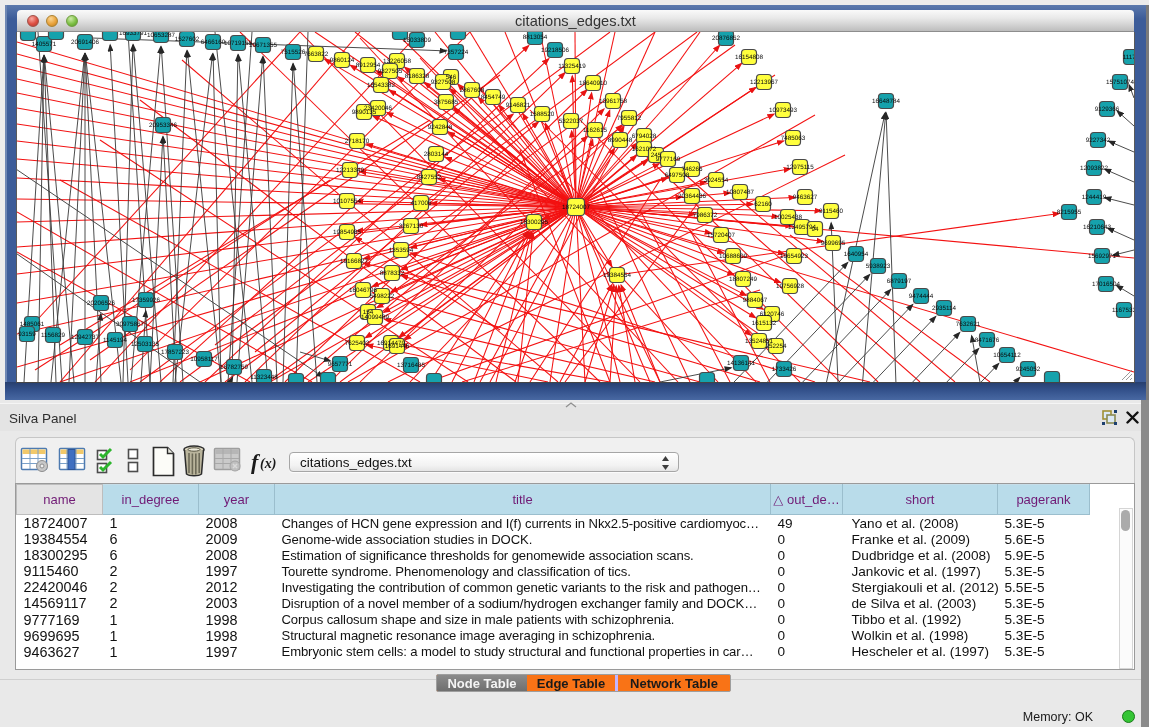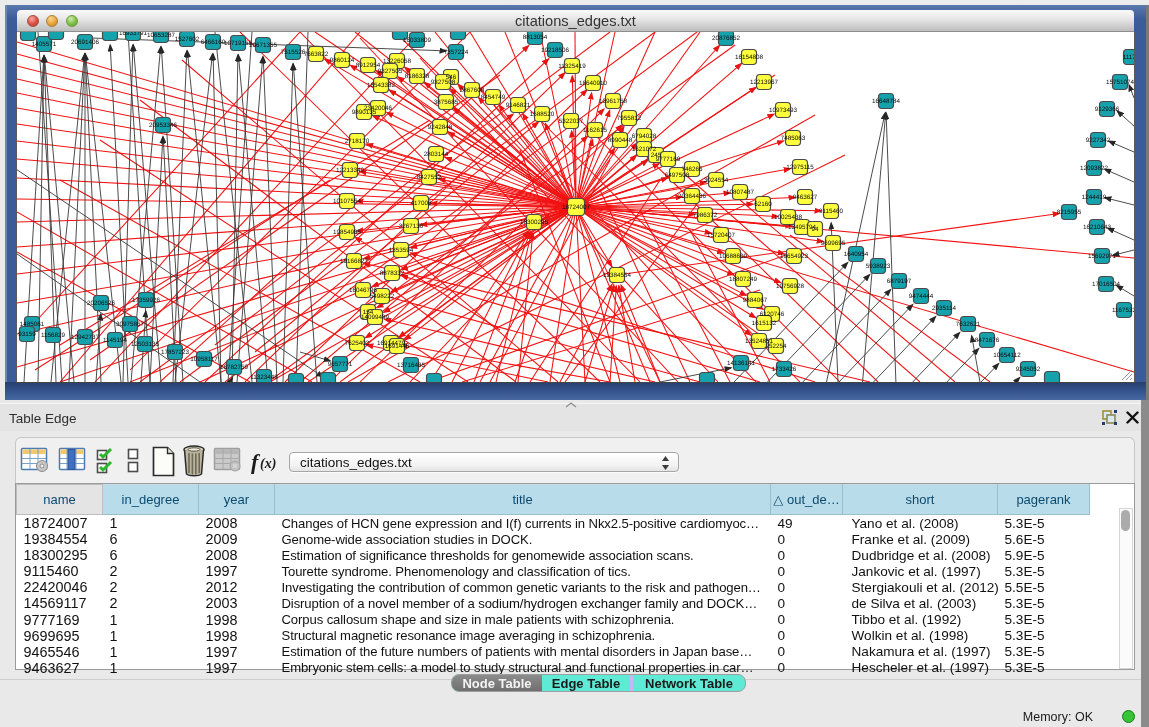--- a/index.html
+++ b/index.html
@@ -22,35 +22,35 @@
 
 #panel{position:absolute;left:0;top:400px;width:1149px;height:327px;background:#e9e9e9}
 #phead{position:absolute;left:0;top:3px;width:1141px;height:28px;background:#e4e4e4;
  border-top:1px solid #f5f5f5}
 #phead span{position:absolute;left:9px;top:7px;font-size:13.5px;color:#2e2e2e}
 #toolrow{position:absolute;left:15px;top:37px;width:1120px;height:47px;
  background:#f0f0f0;border:1px solid #c6c6c6;border-bottom:none;border-radius:6px 6px 0 0}
 #tblwrap{position:absolute;left:15px;top:83px;width:1120px;height:187px;background:#fff;
  border:1px solid #9a9a9a}
 table{border-collapse:collapse;table-layout:fixed;width:1094px;font-size:13.6px;color:#111}
-th{font-weight:normal;font-size:13px;color:#0c4a6e;background:#b9dcea;height:30px;
+th{font-weight:normal;font-size:13px;color:#701a75;background:#b9dcea;height:30px;
  border:1px solid #9bbecd;border-top:1px solid #c6dde8;padding:0;text-align:center}
 th.c1{background:#e4e4e4;border:1px solid #bdbdbd}
 td{height:16.1px;padding:0 0 0 7px;white-space:nowrap;overflow:hidden}
 td.c4{font-size:13.1px;letter-spacing:-0.1px}
 td.c1,td.c2,td.c3{font-size:14.4px}
 td.c2,td.c5{padding-left:7px}
 .c1{width:86px}.c2{width:96px}.c3{width:76px}.c4{width:496px}
 .c5{width:72px}.c6{width:155px}.c7{width:92px}.c8{width:21px}
 td.c6{padding-left:9px}
 #strack{position:absolute;right:1px;top:24px;width:14px;height:161px;background:#fbfbfb;border:1px solid #d5d5d5}
 #sbar{position:absolute;right:4px;top:26px;width:9px;height:21px;background:#ababab;border-radius:5px}
 #btnrow{position:absolute;left:0;top:279px;width:1141px;height:1px;background:#cfcfcf}
-#segwrap{position:absolute;left:451px;top:274px;width:295px;height:18px;border:1px solid #9e9e9e;
- border-radius:8px;overflow:hidden;background:#5eead4;display:flex}
+#segwrap{position:absolute;left:436px;top:274px;width:295px;height:18px;border:1px solid #9e9e9e;
+ border-radius:2px;overflow:hidden;background:#f97316;display:flex}
 #segwrap div{height:100%;line-height:17px;font-size:13px;font-weight:bold;text-align:center;color:#1a1a1a}
 #seg1{width:90px;background:linear-gradient(180deg,#8b8b8b,#6f6f6f);color:#f4f4f4 !important}
 #seg2{width:91px;border-right:3px solid #c4b5fd}
 #seg3{width:112px}
 #mem{position:absolute;right:56px;top:310px;font-size:12.5px;color:#1a1a1a}
 #memdot{position:absolute;right:14px;top:310px;width:13px;height:13px;border-radius:50%;
  background:#35c535;border:1px solid #1a7a1a}
 </style></head><body>
 <div id="app">
 <div id="blue">
@@ -603,21 +603,21 @@
       </g>
 </svg>
 <div id="titlebar">
  <div class="tl" style="left:9.5px;background:radial-gradient(circle at 38% 28%,#f8aaa2,#dd4f43 55%,#b03a31);border:1px solid #a05048"></div>
  <div class="tl" style="left:29px;background:radial-gradient(circle at 38% 28%,#fad592,#e9a33c 55%,#bd7d20);border:1px solid #ab812f"></div>
  <div class="tl" style="left:48.5px;background:radial-gradient(circle at 38% 28%,#cdeaa8,#7dc044 55%,#55962a);border:1px solid #6f9c40"></div>
  <div id="title">citations_edges.txt</div>
 </div>
 <div id="panel">
  <div id="phead">
-        <span>Table Edge</span>
+        <span>Silva Panel</span>
   <svg width="12" height="6" style="position:absolute;left:565px;top:-2px" viewBox="0 0 12 6">
           <path d="M1,5 L6,1 L11,5" stroke="#909090" fill="none" stroke-width="1.3"></path>
         </svg>
    <svg width="17" height="17" style="position:absolute;left:1101px;top:5px" viewBox="0 0 17 17">
      <rect x="2" y="2" width="8" height="8" fill="#dce9f5" stroke="#a09032" stroke-width="1.6"></rect>
      <rect x="6" y="6" width="8" height="8" fill="#dce9f5" stroke="#8a8a52" stroke-width="1.6"></rect>
      <rect x="13" y="1" width="3" height="3" fill="#1c3f6e"></rect>
           <rect x="1" y="13" width="3" height="3" fill="#1c3f6e"></rect>
      <rect x="13" y="13" width="3" height="3" fill="#1c3f6e"></rect>
    </svg>
@@ -777,30 +777,20 @@
               <td class="c1">9699695</td>
               <td class="c2">1</td>
               <td class="c3">1998</td>
               <td class="c4">Structural magnetic resonance image averaging in schizophrenia.</td>
               <td class="c5">0</td>
               <td class="c6">Wolkin et al. (1998)</td>
               <td class="c7">5.3E-5</td>
               <td class="c8"></td>
             </tr>
 <tr>
-              <td class="c1">9465546</td>
-              <td class="c2">1</td>
-              <td class="c3">1997</td>
-              <td class="c4">Estimation of the future numbers of patients with mental disorders in Japan base…</td>
-              <td class="c5">0</td>
-              <td class="c6">Nakamura et al. (1997)</td>
-              <td class="c7">5.3E-5</td>
-              <td class="c8"></td>
-            </tr>
-<tr>
               <td class="c1">9463627</td>
               <td class="c2">1</td>
               <td class="c3">1997</td>
               <td class="c4">Embryonic stem cells: a model to study structural and functional properties in car…</td>
               <td class="c5">0</td>
               <td class="c6">Hescheler et al. (1997)</td>
               <td class="c7">5.3E-5</td>
               <td class="c8"></td>
             </tr>
   </tbody>

